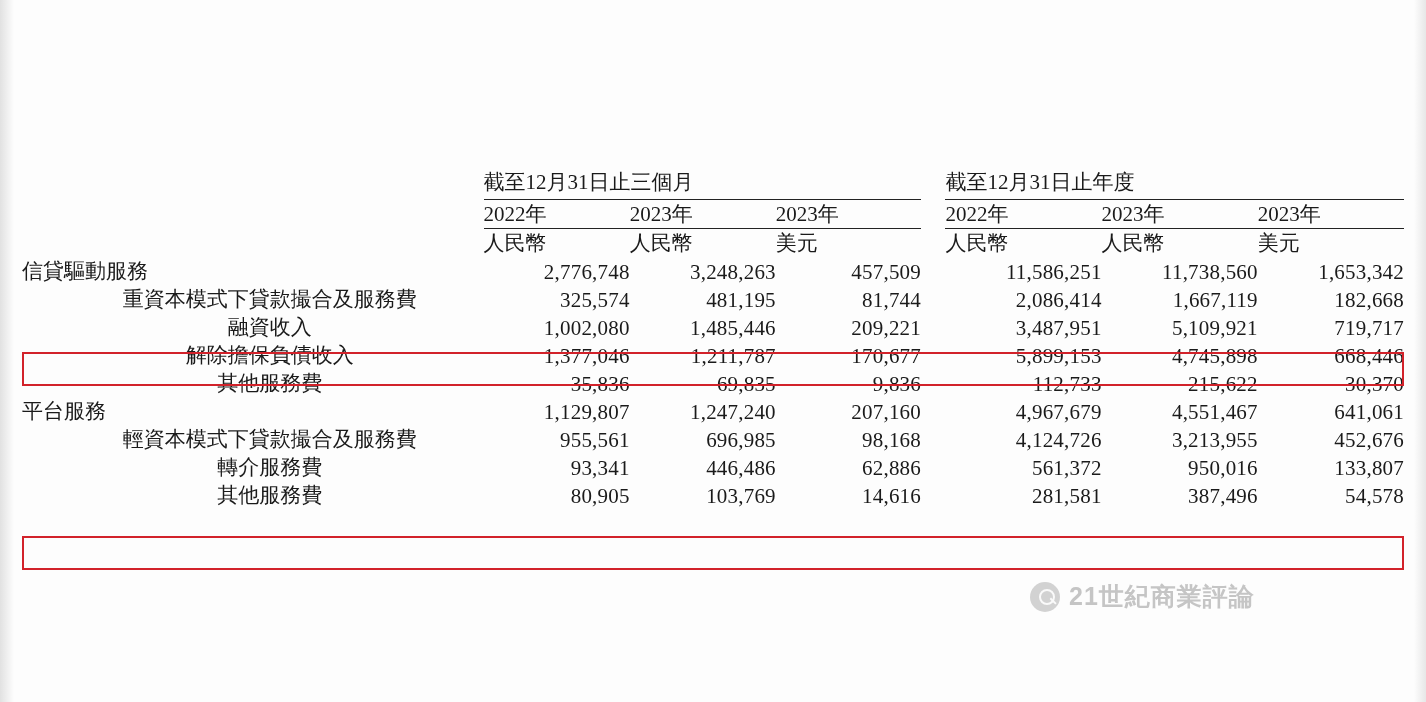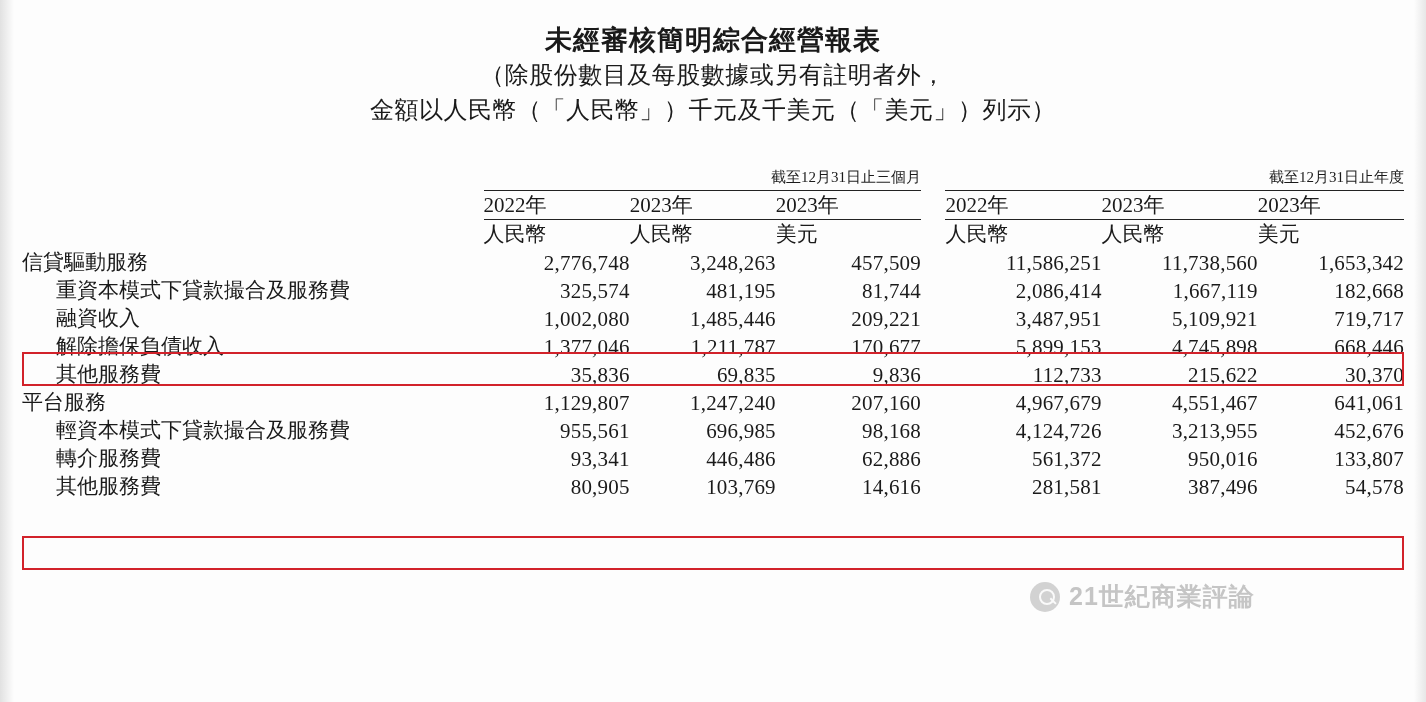--- a/index.html
+++ b/index.html
@@ -81,27 +81,27 @@
     font-size: 21px;
     padding: 2px 10px 2px 4px;
     white-space: nowrap;
     letter-spacing: .2px;
   }
   .lbl {
     text-align: left;
     padding: 2px 6px 2px 2px;
     white-space: nowrap;
   }
-  .lbl.indent { padding-left: 34px; }
+  .lbl.indent { padding-left: 34px; text-align: center; }
   .bold { font-weight: 700; }
 
   
   .grp-head td {
-    text-align: right;
-    font-size: 15px;
+    text-align: left;
+    font-size: 21px;
     padding-bottom: 4px;
   }
   .grp-title {
     border-bottom: 1.6px solid #222;
     padding-bottom: 3px;
   }
   .yr {
     text-align: left;
     font-size: 21px;
     padding: 5px 4px 2px 4px;
@@ -164,25 +164,20 @@
     width: 8px; height: 2.4px;
     background: #fafafa;
     transform: rotate(45deg);
   }
 </style>
 </head>
 <body>
 
 <div class="page">
 
-  <div class="title-block">
-    <div class="doc-title">未經審核簡明綜合經營報表</div>
-    <div class="doc-sub">（除股份數目及每股數據或另有註明者外，</div>
-    <div class="doc-sub">金額以人民幣（「人民幣」）千元及千美元（「美元」）列示）</div>
-  </div>
 
   <div class="table-wrap">
     <table class="fin">
       <colgroup>
         <col style="width:470px">
         <col style="width:150px">
         <col style="width:150px">
         <col style="width:150px">
         <col style="width:26px">
         <col style="width:160px">

